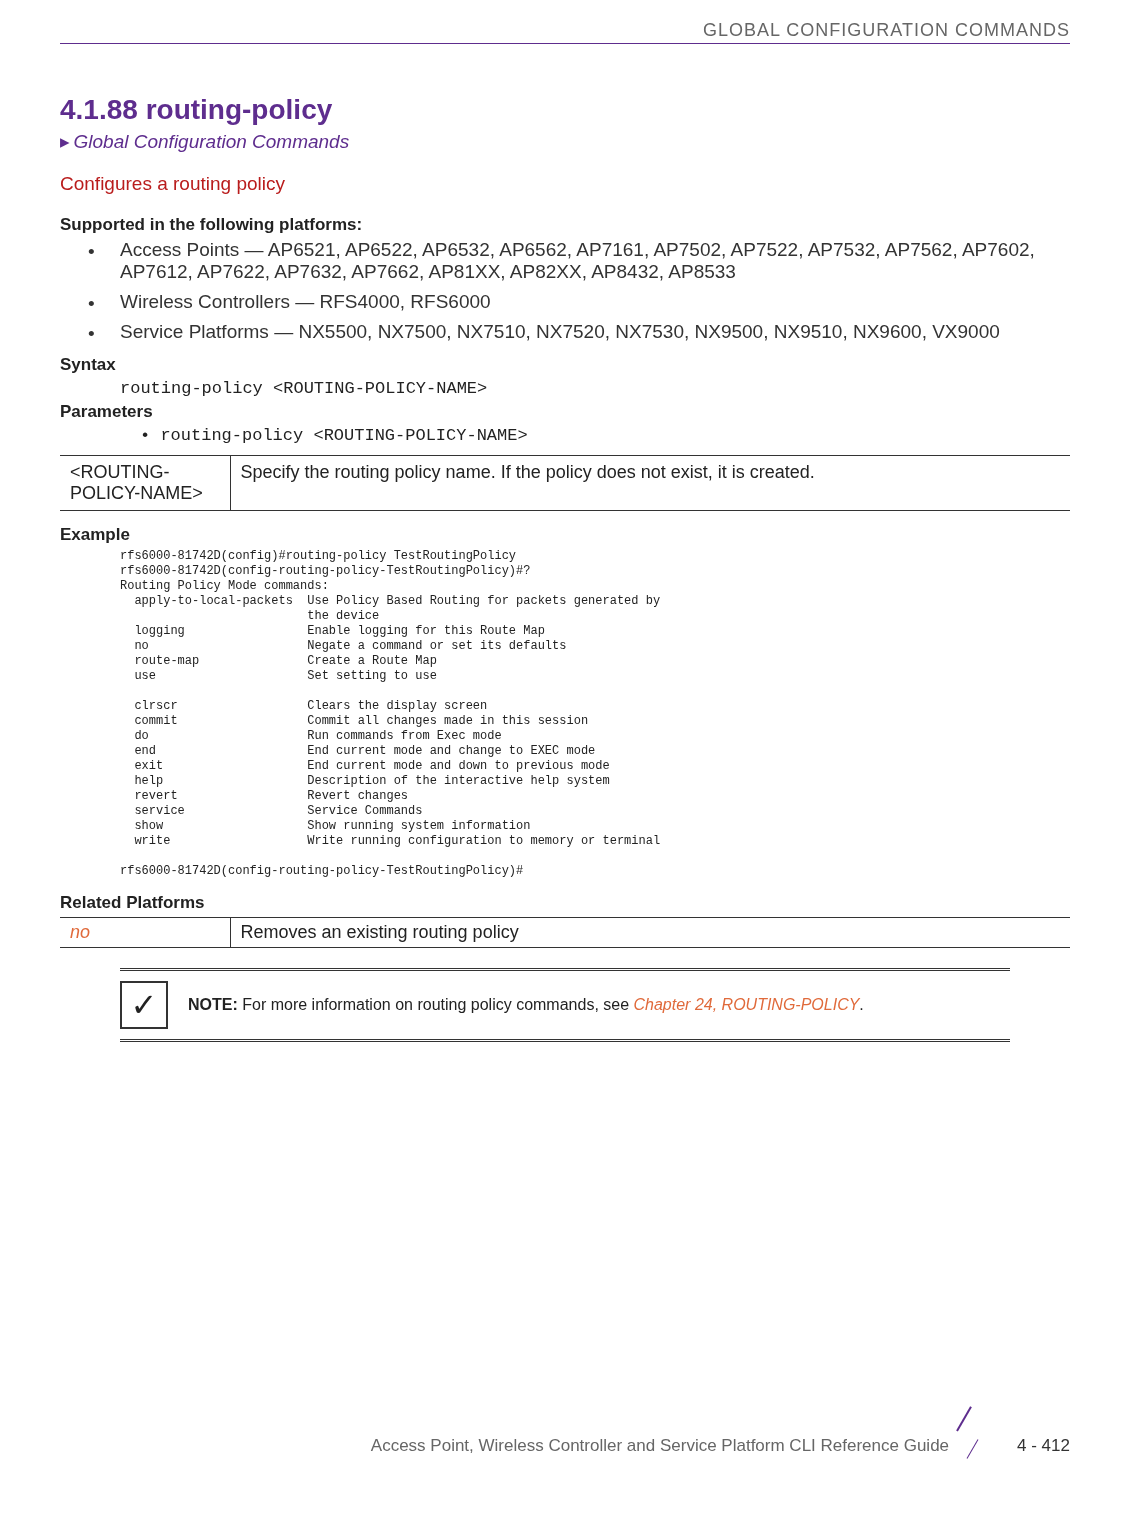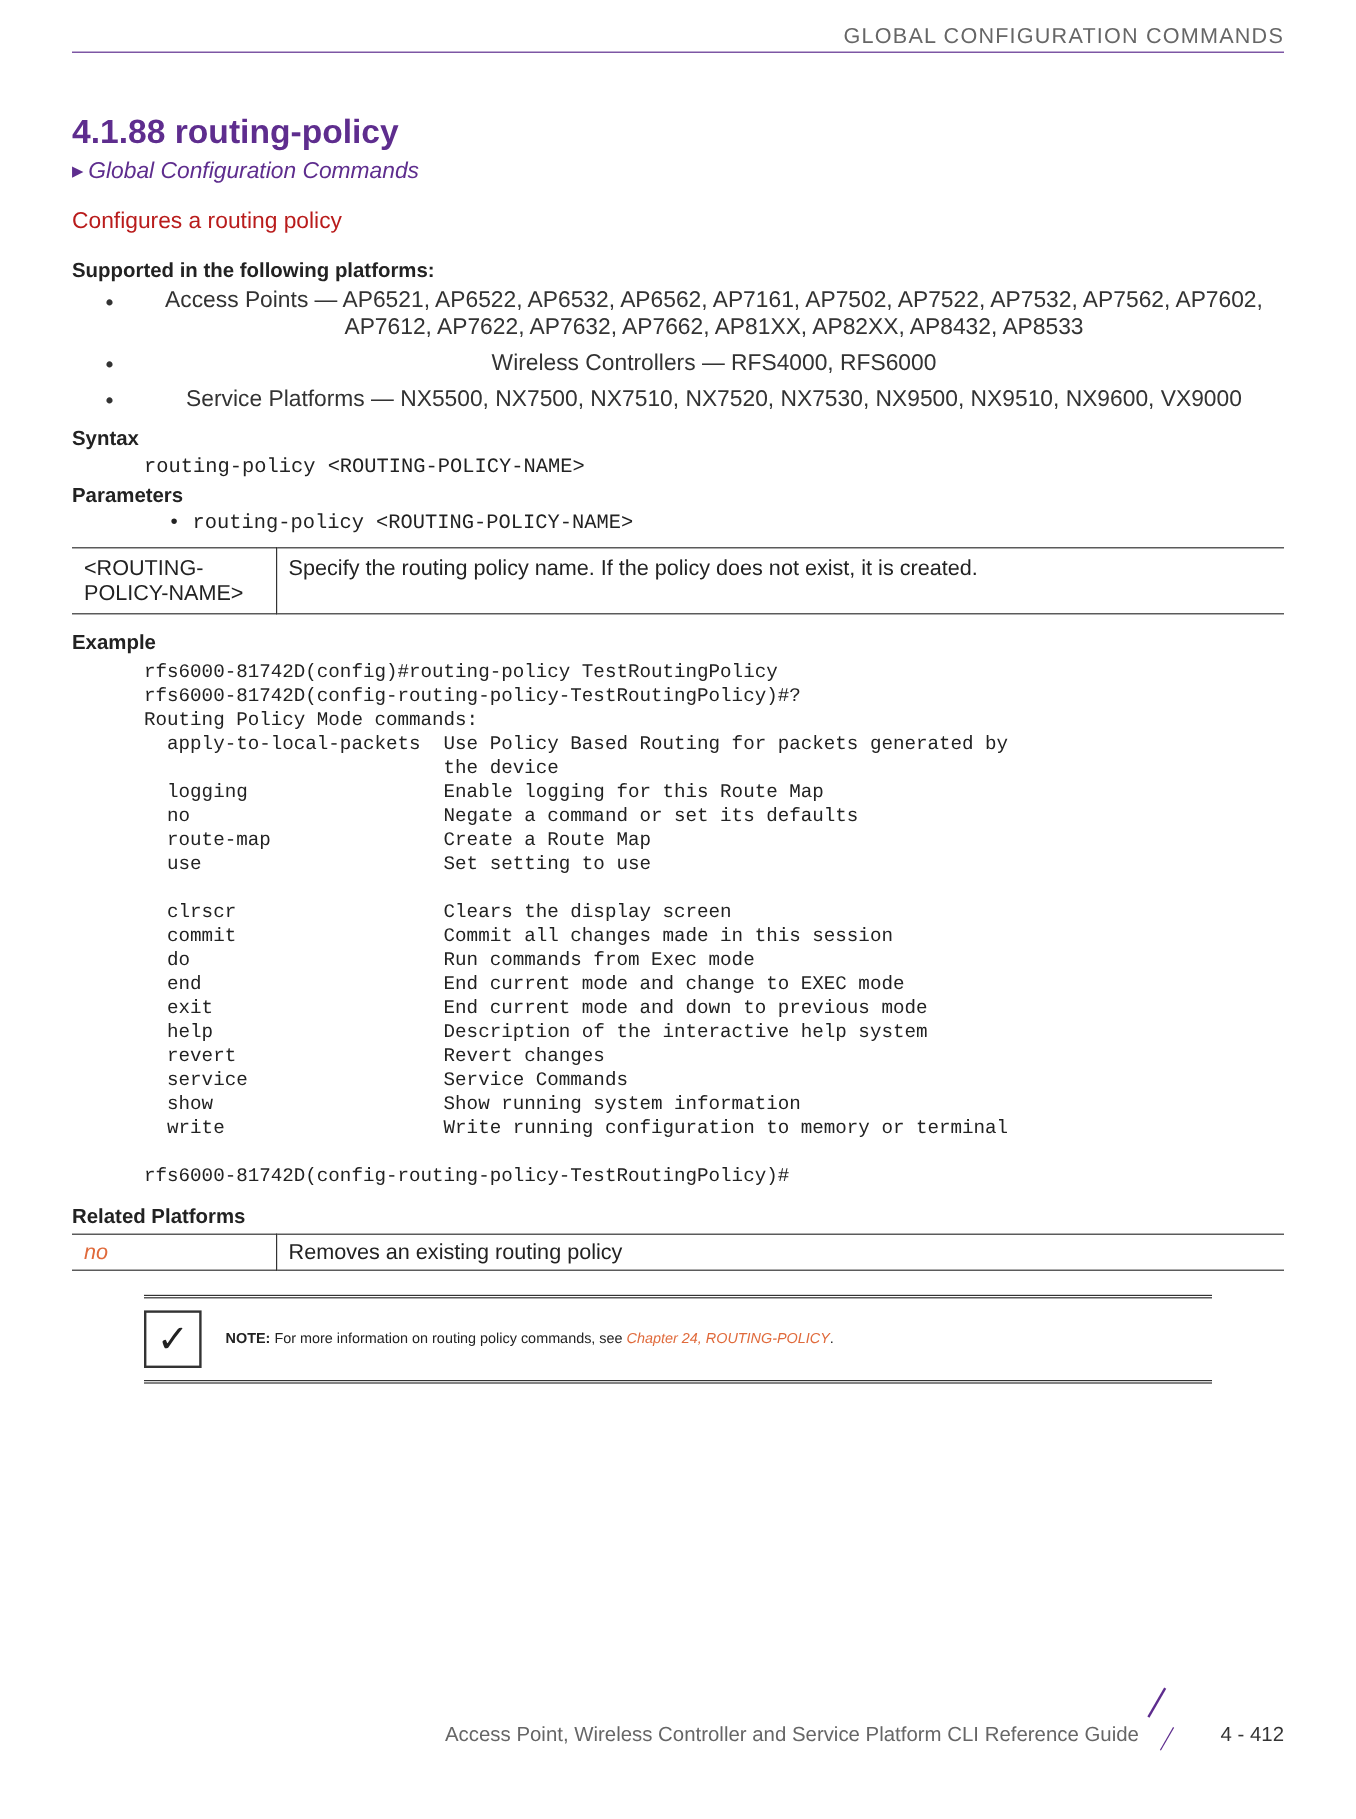--- a/index.html
+++ b/index.html
@@ -51,21 +51,20 @@
   }
   .sub-heading {
     font-weight: 700;
     font-size: 17px;
     margin: 0 0 4px 0;
   }
   ul.platforms {
     margin: 0 0 12px 28px;
     padding: 0;
     list-style: none;
-    text-align: center;
   }
   ul.platforms li {
     font-size: 19px;
     color: #333;
     margin-bottom: 8px;
     font-weight: 300;
     position: relative;
     padding-left: 32px;
   }
   ul.platforms li::before {
@@ -101,21 +100,21 @@
     border-right: none;
     padding: 6px 10px;
     vertical-align: top;
   }
   table.param-table td.left-cell {
     width: 170px;
     border-right: 1px solid #333;
   }
   .code-block {
     font-family: "Courier New", monospace;
-    font-size: 16px;
+    font-size: 12px;
     margin-left: 60px;
     white-space: pre;
     line-height: 1.25;
     margin-bottom: 14px;
   }
   table.related {
     width: 100%;
     border-collapse: collapse;
     font-size: 18px;
     margin-bottom: 20px;
@@ -144,21 +143,21 @@
     width: 48px;
     height: 48px;
     border: 2px solid #333;
     display: flex;
     align-items: center;
     justify-content: center;
     font-size: 32px;
     margin-right: 20px;
     flex-shrink: 0;
   }
-  .note-text { font-size: 12px; line-height: 1.3; }
+  .note-text { font-size: 16px; line-height: 1.3; }
   .note-text .note-label { font-weight: 700; }
   .note-link { color: #E06A3B; font-style: italic; }
   .footer {
     position: absolute;
     bottom: 10px;
     left: 52px;
     right: 60px;
     display: flex;
     justify-content: flex-end;
     align-items: center;

